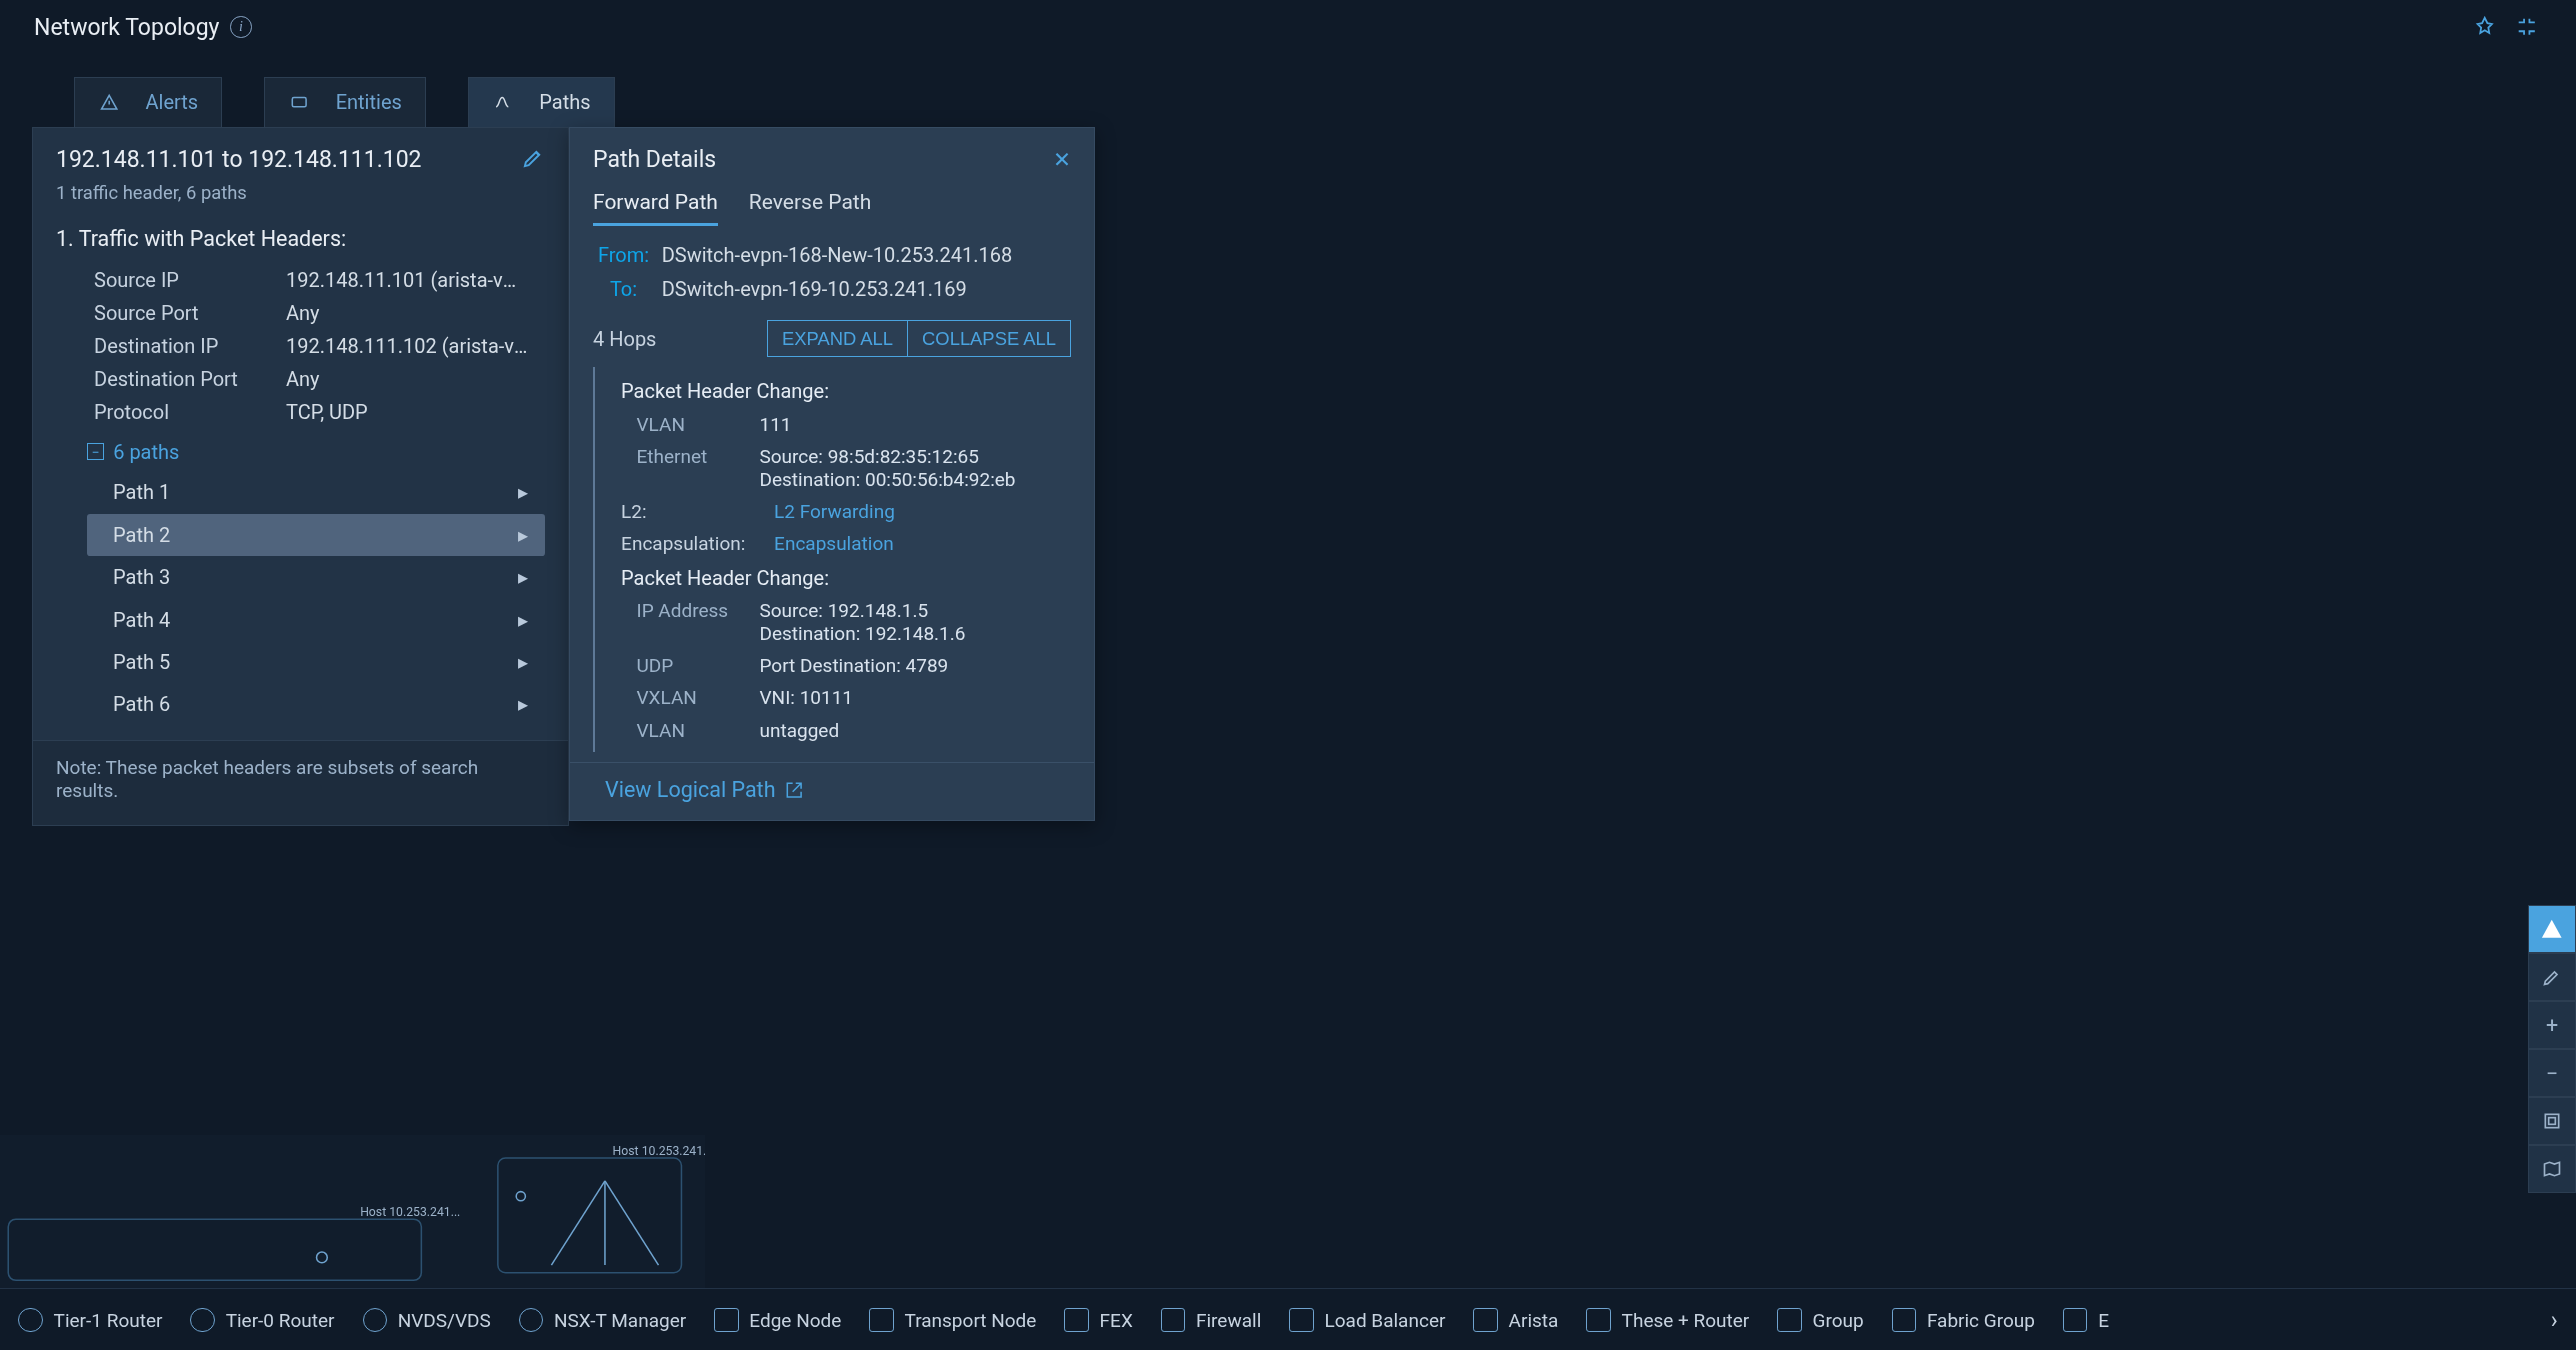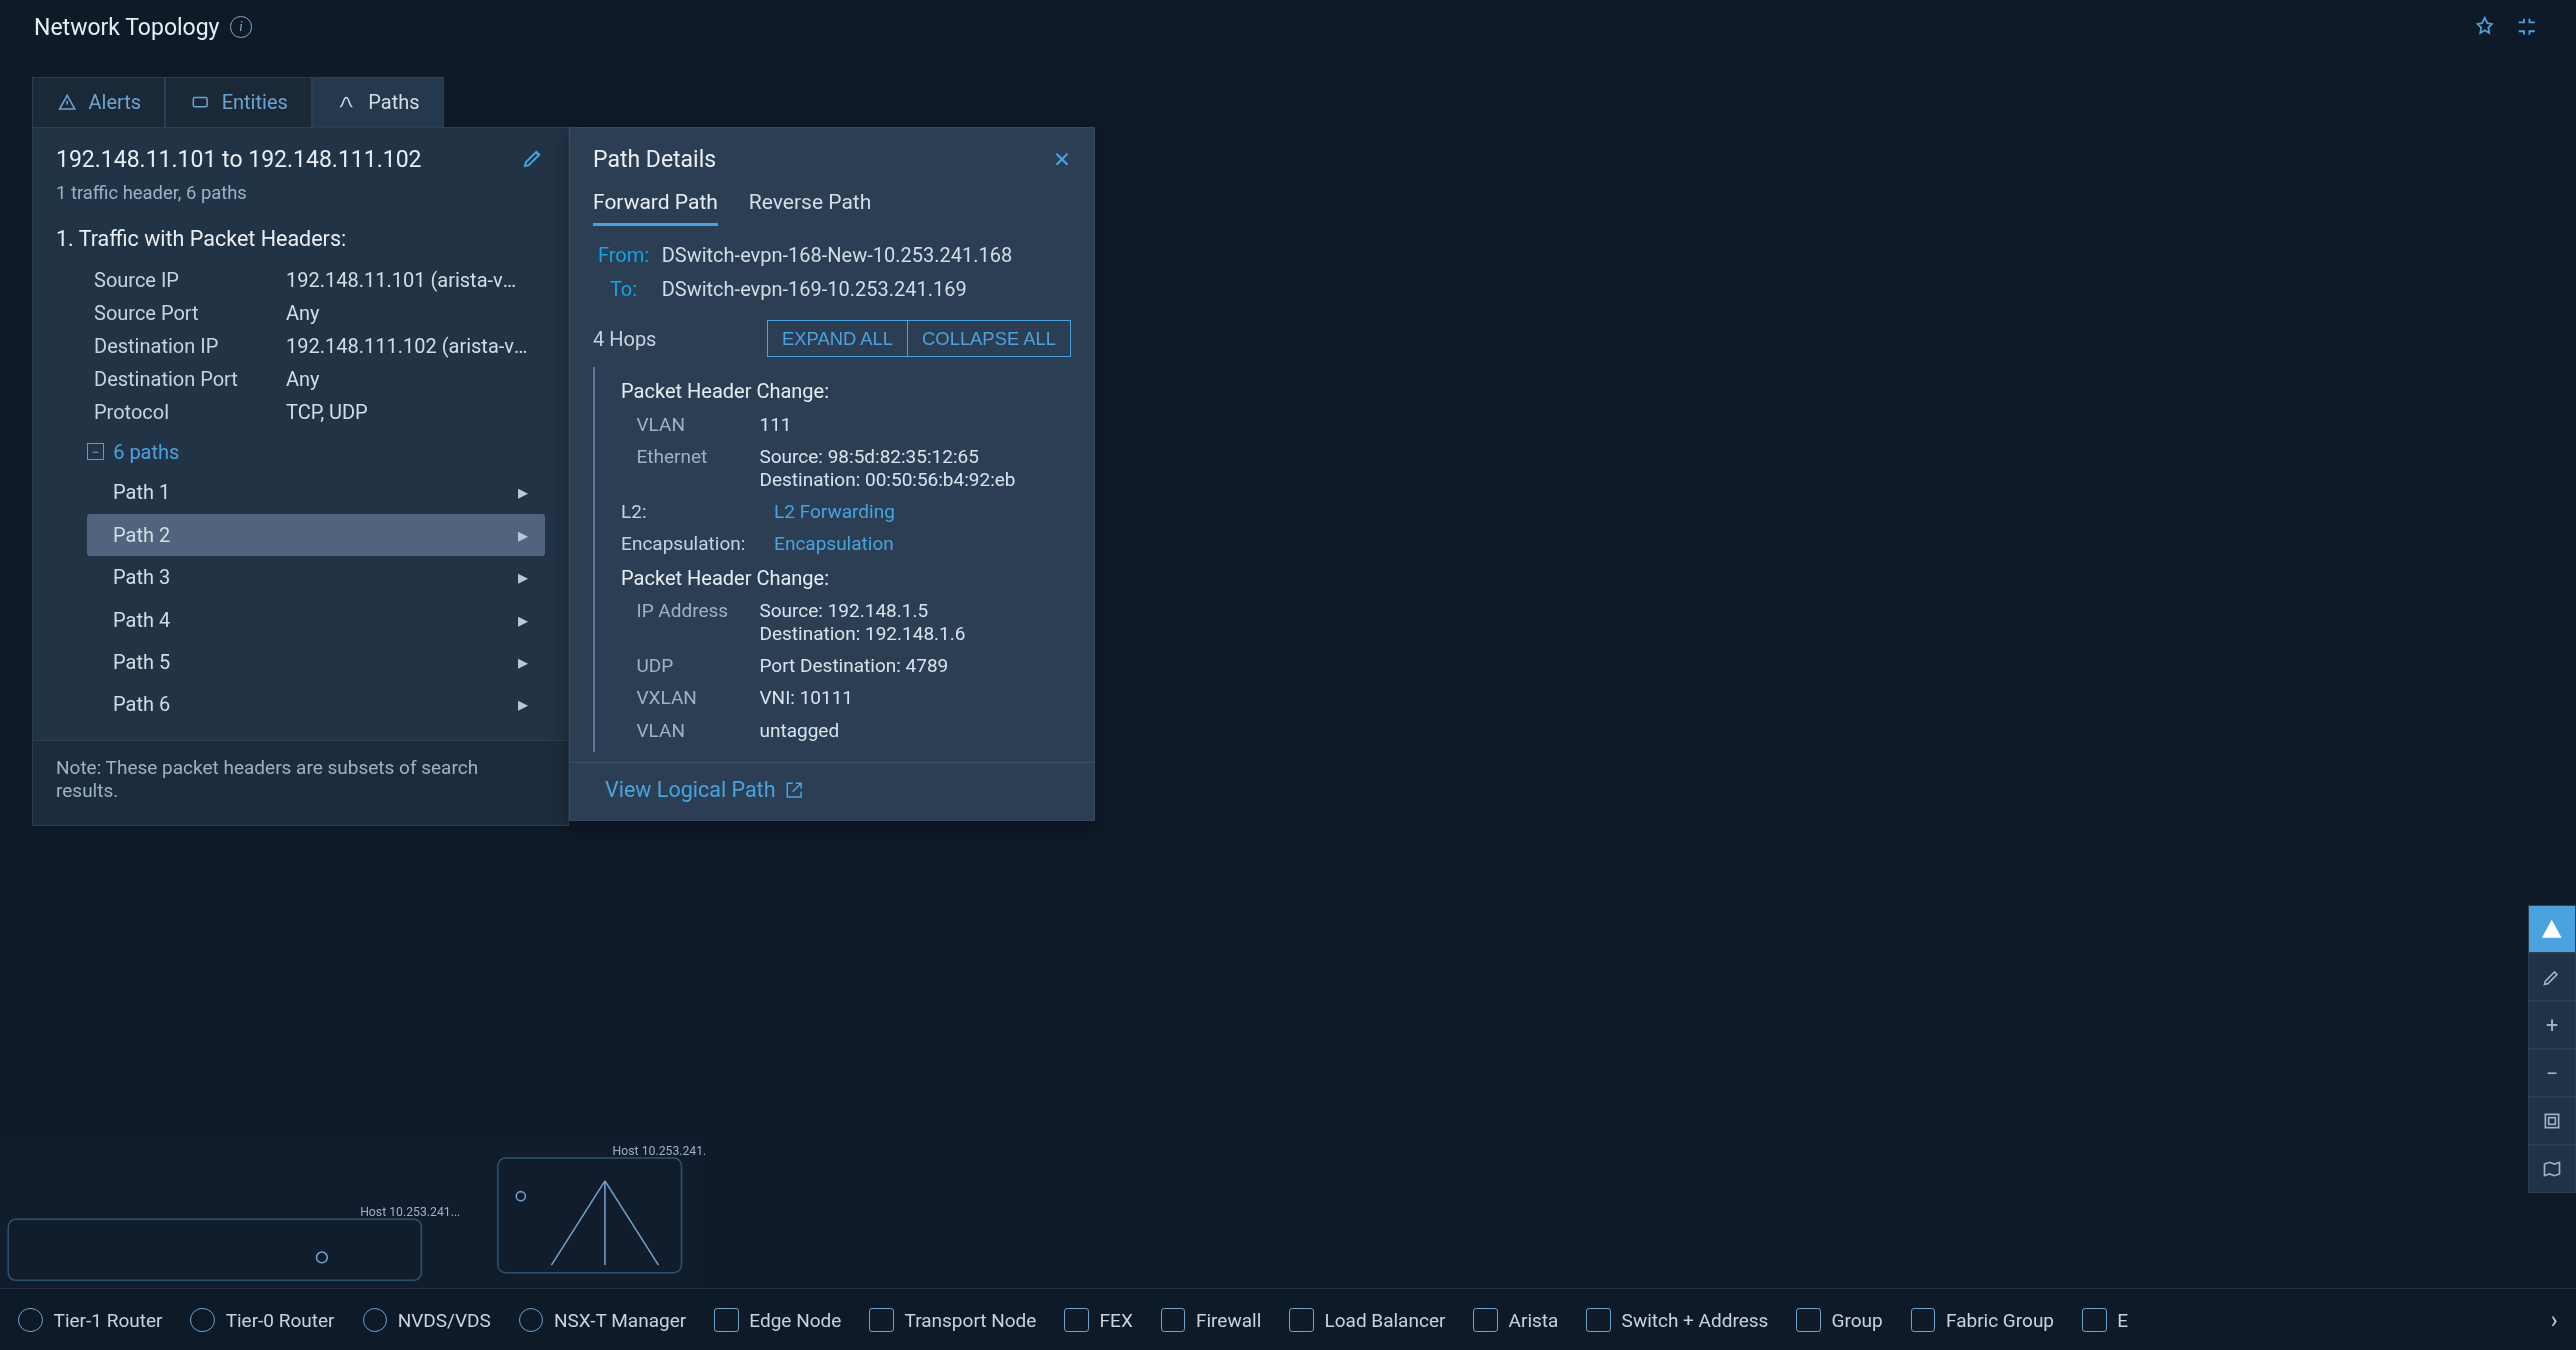--- a/index.html
+++ b/index.html
@@ -4,21 +4,21 @@
 <style>
   * { box-sizing: border-box; margin: 0; padding: 0; }
   html, body { width: 100%; height: 100%; font-family: -apple-system, BlinkMacSystemFont, "Segoe UI", Roboto, Arial, sans-serif; background:#0f1a28; color:#d4dde6; font-size:20px; overflow:hidden;}
   body { width:2576px; height:1351px; position:relative;}
   .header { display:flex; align-items:center; height:54px; padding:0 34px; font-size:23px; color:#e9eef4;}
   .header .info-icon { margin-left:10.7px; display:inline-flex; width:21.5px; height:21.5px; border:1.5px solid #89a6c7; border-radius:50%; align-items:center; justify-content:center; font-size:14px; color:#89a6c7; font-style:italic; font-family:serif;}
   .header .spacer { flex:1;}
   .header .hbtn { width:31px; height:31px; display:inline-flex; align-items:center; justify-content:center; color:#4aa3df; margin-left:10.7px; cursor:pointer;}
   .left-stack { position:absolute; left:32px; top:77px; }
   .tabbar { display:flex; }
-  .tab { display:flex; align-items:center; gap:11px; padding:12.3px 23px; background:#1a2838; color:#6fa3cf; border:0.8px solid #2c3e52; border-bottom:none; cursor:pointer;}
+  .tab { display:flex; align-items:center; gap:26px; padding:12.3px 23px; background:#1a2838; color:#6fa3cf; border:0.8px solid #2c3e52; border-bottom:none; cursor:pointer;margin-left:42px;}
   .tab.active { background:#24384e; color:#d4dde6;}
   .tab .ticn { width:21.5px; height:21.5px; display:inline-flex; align-items:center; justify-content:center; }
   .panel { width:537px; background:#223346; border:0.8px solid #2c3e52; }
   .panel-head { padding:18.4px 23px 7.7px 23px; display:flex; align-items:center;}
   .panel-head .title { font-size:23px; color:#e9eef4; flex:1;}
   .panel-head .edit { color:#4aa3df; cursor:pointer;}
   .panel-sub { padding:0 23px 12.3px 23px; font-size:18.4px; color:#9cb2c9;}
   .section-title { padding:10.7px 23px 12.3px 23px; font-size:21.5px; color:#e9eef4;}
   .kv { padding:0 23px;}
   .kvrow { display:flex; padding:4.6px 15.3px 4.6px 38px; font-size:20px; color:#d4dde6;}
@@ -406,21 +406,21 @@
     <div class="litem">
       <span class="licon "></span>
       <span>Load Balancer</span>
     </div>
     <div class="litem">
       <span class="licon "></span>
       <span>Arista</span>
     </div>
     <div class="litem">
       <span class="licon "></span>
-      <span>Switch + Address</span>
+      <span>These + Router</span>
     </div>
     <div class="litem">
       <span class="licon "></span>
       <span>Group</span>
     </div>
     <div class="litem">
       <span class="licon "></span>
       <span>Fabric Group</span>
     </div>
     <div class="litem">

